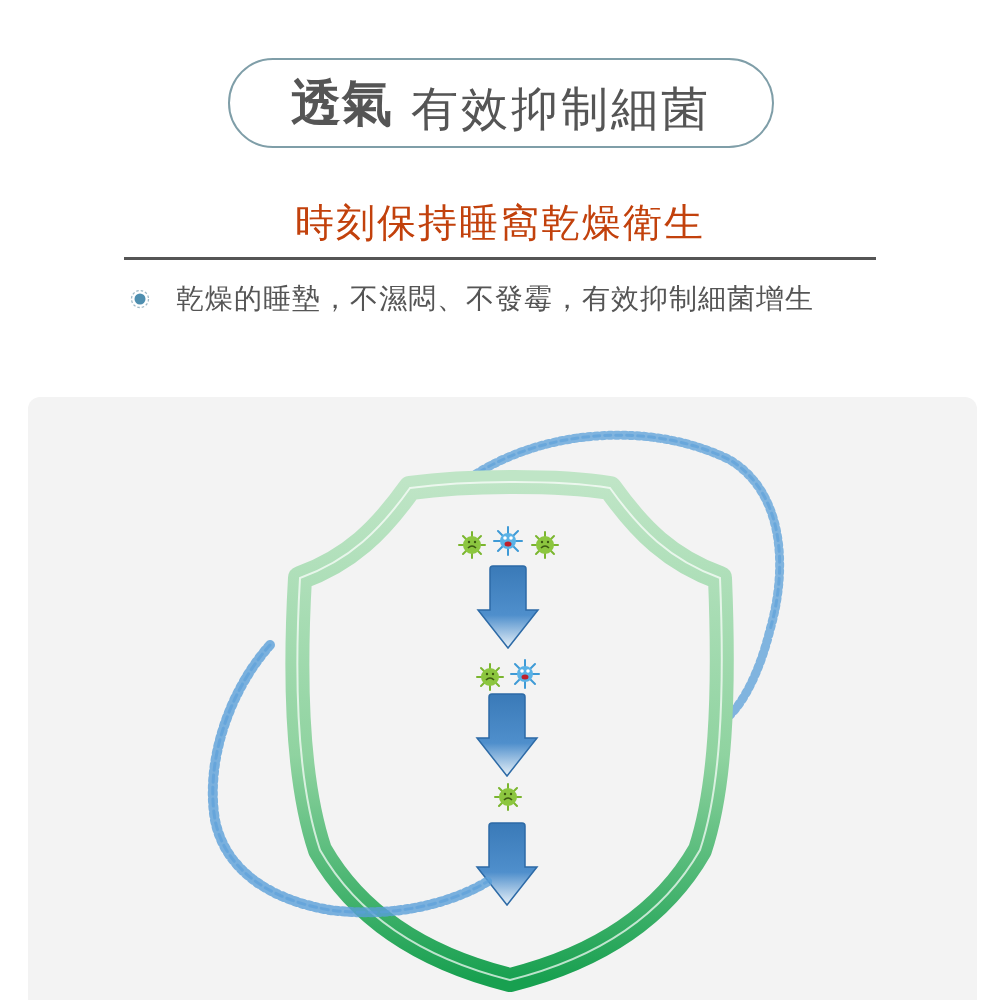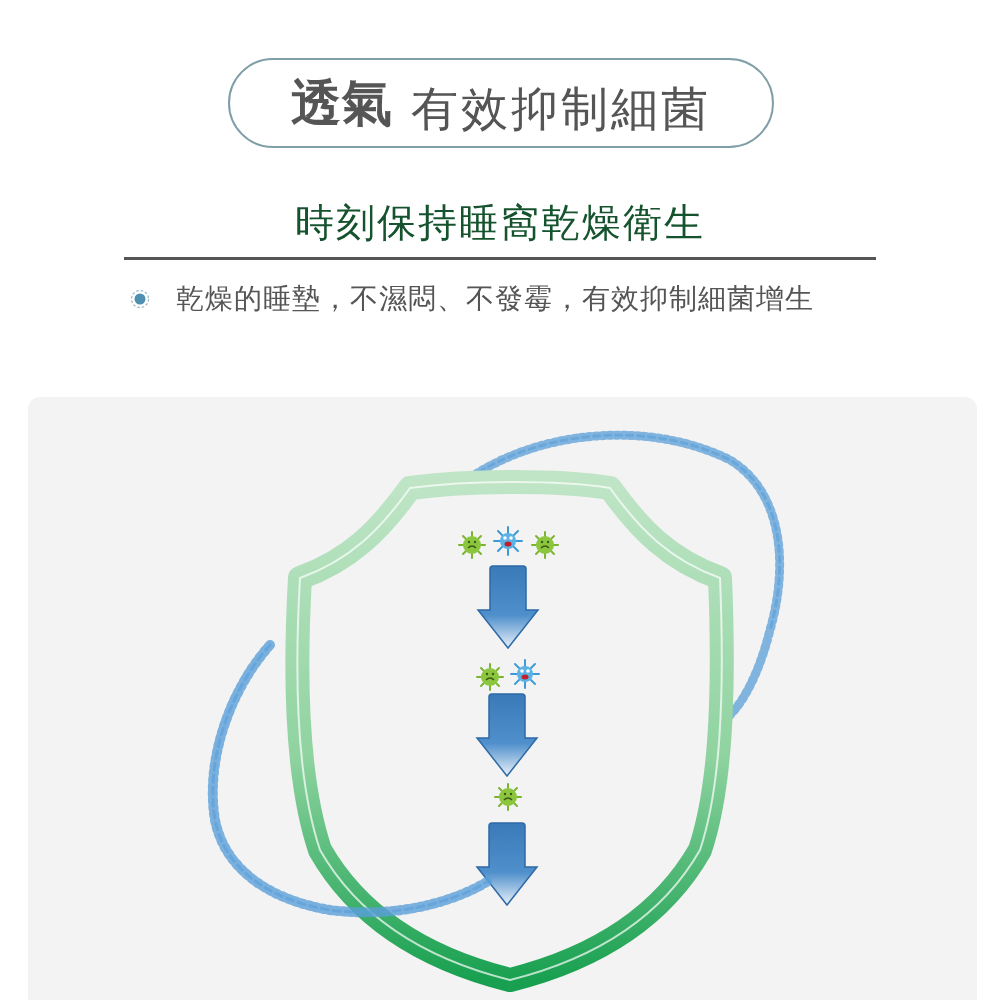--- a/index.html
+++ b/index.html
@@ -2,21 +2,21 @@
 <html><head>
   <meta charset="utf-8">
   <style>
     html, body { margin:0; padding:0; }
     body { width:1000px; height:1000px; background:#ffffff; position:relative; overflow:hidden;
            font-family:"DejaVu Sans","Liberation Sans",sans-serif; color:#555555; }
     .title-pill { position:absolute; left:228px; top:58px; width:546px; height:90px; box-sizing:border-box;
                   border:2px solid #7f9ea8; border-radius:45px; display:flex; align-items:center; justify-content:center; gap:18px; }
     .title-bold { font-size:50px; font-weight:bold; color:#555555; letter-spacing:1px; }
     .title-normal { font-size:47px; color:#555555; letter-spacing:3px;margin-top:12px; }
-    .subtitle { position:absolute; left:0; width:1000px; top:196px; text-align:center; font-size:39px; color:#14532d; letter-spacing:2px; }
+    .subtitle { position:absolute; left:0; width:1000px; top:196px; text-align:center; font-size:39px; color:#c2410c; letter-spacing:2px; }
     .divider { position:absolute; left:124px; top:257px; width:752px; height:3px; background:#555555; }
     .bullet-row { position:absolute; left:130px; top:280px; display:flex; align-items:center; gap:14px; }
     .bullet-icon { width:20px; height:20px; position:relative; }
     .bullet-text { font-size:28px; color:#555555; letter-spacing:1px;margin-left:12px; }
     .panel { position:absolute; left:28px; top:397px; width:949px; height:620px; background:#f3f3f3; border-radius:12px; }
     .illus { position:absolute; left:0; top:0; }
   </style>
 </head>
 <body>
 

